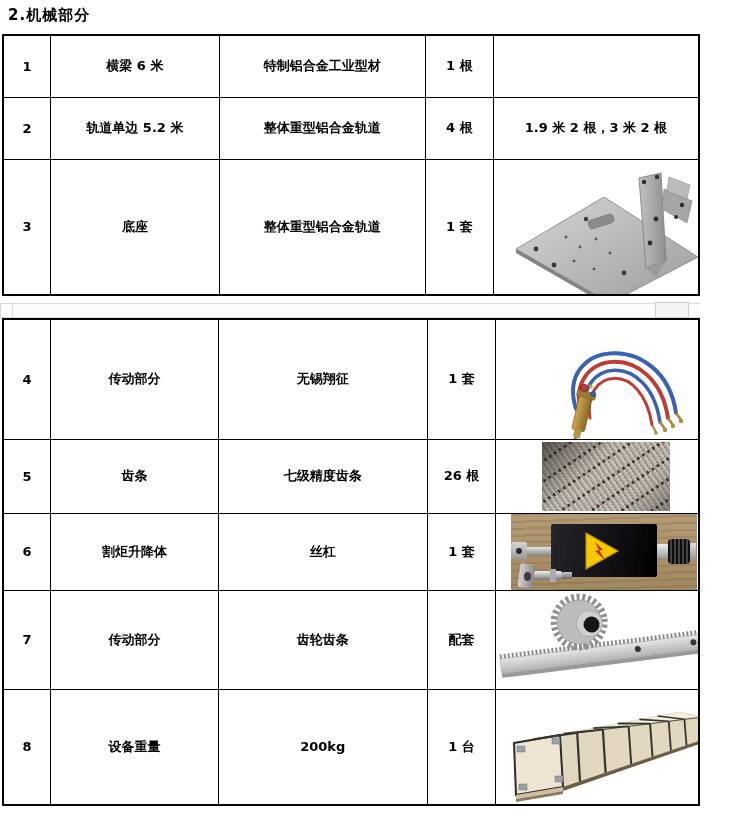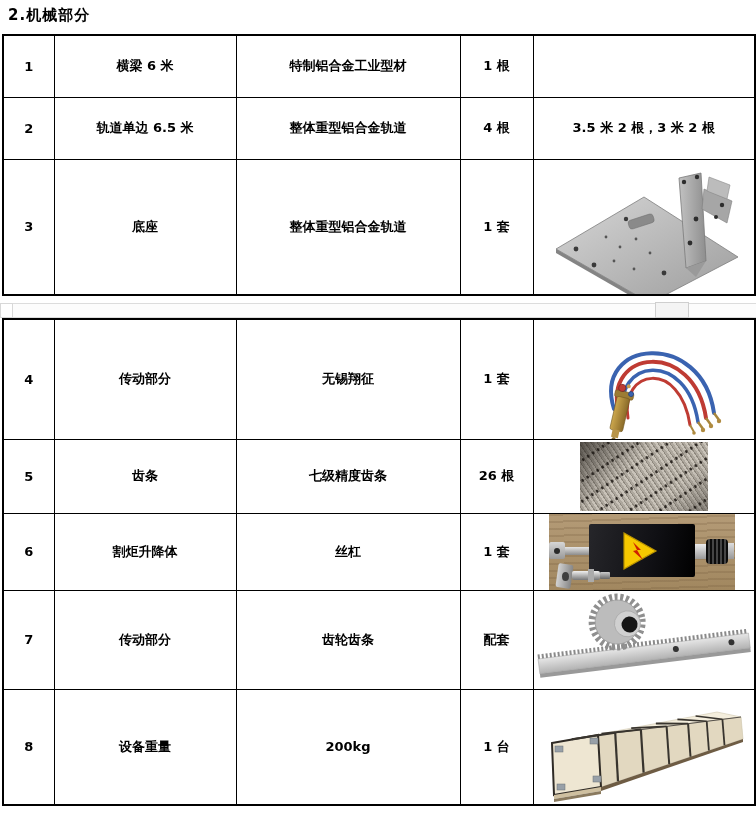--- a/index.html
+++ b/index.html
@@ -1,16 +1,16 @@
 <!DOCTYPE html>
 <html><head>
 <meta charset="utf-8">
 <style>
   html,body{margin:0;padding:0;background:#ffffff;}
-  .page{position:relative;width:756px;height:821px;background:#fff;
+  .page{position:relative;width:700px;height:821px;background:#fff;
         font-family:"DejaVu Sans",sans-serif;color:#000;overflow:hidden;}
   .doc-title{position:absolute;left:8px;top:6px;font-size:15px;font-weight:bold;letter-spacing:1px;}
   table.parts{position:absolute;left:2px;border-collapse:collapse;table-layout:fixed;
               border:2px solid #000;background:#fff;}
   table.parts td{border:1px solid #000;text-align:center;vertical-align:middle;
                  font-size:13px;font-weight:bold;padding:0;overflow:hidden;}
   #tbl1{top:34px;}
   #tbl2{top:318px;}
   tr.rh62{height:62px;} tr.rh136{height:136px;} tr.rh120{height:120px;}
   tr.rh74{height:74px;} tr.rh77{height:77px;} tr.rh99{height:99px;} tr.rh116{height:116px;}
@@ -79,24 +79,24 @@
     <tbody>
         <tr class="rh62">
       <td>1</td>
       <td>横梁 6 米</td>
       <td>特制铝合金工业型材</td>
       <td>1 根</td>
       <td></td>
     </tr>
     <tr class="rh62">
       <td>2</td>
-      <td>轨道单边 6.5 米</td>
+      <td>轨道单边 5.2 米</td>
       <td>整体重型铝合金轨道</td>
       <td>4 根</td>
-      <td>3.5 米 2 根，3 米 2 根</td>
+      <td>1.9 米 2 根，3 米 2 根</td>
     </tr>
     <tr class="rh136">
       <td>3</td>
       <td>底座</td>
       <td>整体重型铝合金轨道</td>
       <td>1 套</td>
       <td class="photocell">
 
         <svg class="ph" style="left:12px;top:1px" width="200" height="134" viewBox="0 0 200 134">
           <defs>

